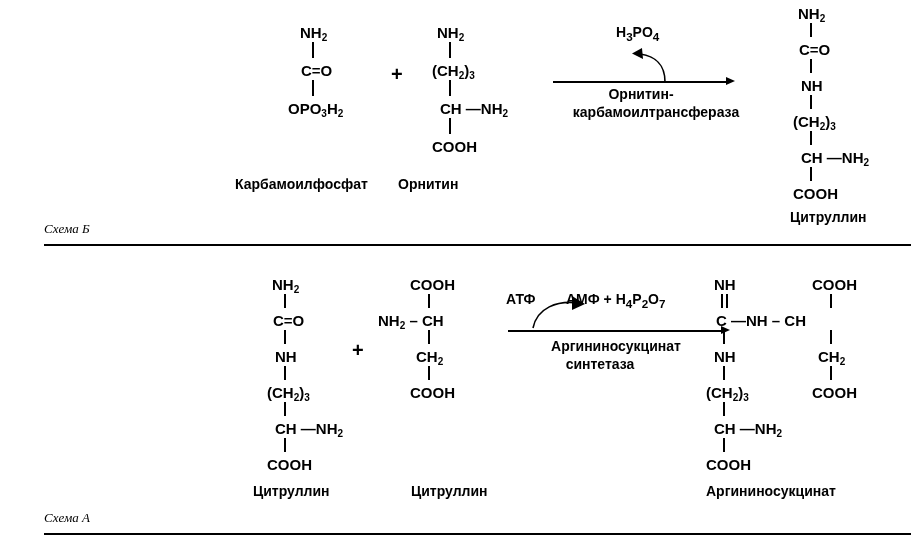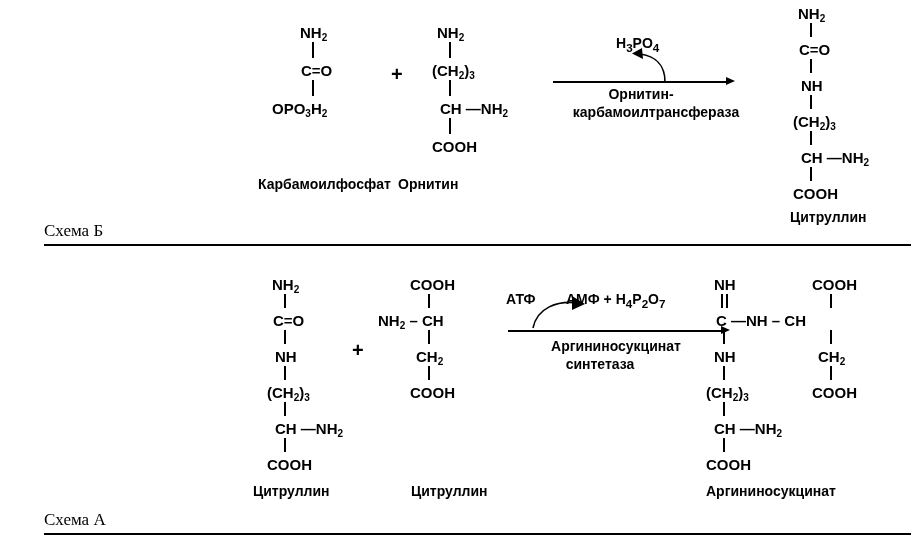--- a/index.html
+++ b/index.html
@@ -44,22 +44,23 @@
     text-align: center;
   }
   .cofactor {
     font-family: "Liberation Sans", sans-serif;
     font-weight: bold;
     font-size: 14px;
     white-space: nowrap;
   }
   .scheme-caption {
     font-family: "Liberation Serif", serif;
-    font-size: 17px;
-    white-space: nowrap;
+    font-size: 13px;
+    white-space: nowrap;
+    font-style: italic;
   }
   .vbond {
     background: #000;
     width: 1.5px;
   }
   .hrule {
     background: #000;
     height: 1.5px;
   }
 
@@ -86,21 +87,21 @@
 <body>
 
 <div class="abs chem" style="left:300px; top:25px;">
   <span>NH</span><sub>2</sub>
 </div>
 <div class="abs vbond" style="left:312px; top:42px; height:16px;"></div>
 <div class="abs chem" style="left:301px; top:63px;">
   <span>C=O</span>
 </div>
 <div class="abs vbond" style="left:312px; top:80px; height:16px;"></div>
-<div class="abs chem" style="left:272px; top:101px;">
+<div class="abs chem" style="left:288px; top:101px;">
   <span>OPO</span><sub>3</sub><span>H</span><sub>2</sub>
 </div>
 
 <div class="abs plus" style="left:391px; top:63px;">+</div>
 
 <div class="abs chem" style="left:437px; top:25px;">
   <span>NH</span><sub>2</sub>
 </div>
 <div class="abs vbond" style="left:449px; top:42px; height:16px;"></div>
 <div class="abs chem" style="left:432px; top:63px;">
@@ -108,32 +109,32 @@
 </div>
 <div class="abs vbond" style="left:449px; top:80px; height:16px;"></div>
 <div class="abs chem" style="left:440px; top:101px;">
   <span>CH —NH</span><sub>2</sub>
 </div>
 <div class="abs vbond" style="left:449px; top:118px; height:16px;"></div>
 <div class="abs chem" style="left:432px; top:139px;">
   <span>COOH</span>
 </div>
 
-<div class="abs label" style="left:235px; top:176px;margin-left:23px;">Карбамоилфосфат</div>
+<div class="abs label" style="left:235px; top:176px;">Карбамоилфосфат</div>
 <div class="abs label" style="left:398px; top:176px;">Орнитин</div>
 
 <div class="arrow-line" style="left:553px; top:81px; width:175px;"></div>
 <div class="arrow-head" style="left:726px; top:77px;"></div>
 
 <svg class="abs" style="left:620px; top:44px; width:60px; height:40px;" viewBox="0 0 60 40">
   <path d="M 45 38 C 45 18, 33 12, 20 10" stroke="#000" stroke-width="1.6" fill="none"></path>
   <polygon points="22,4 12,9.5 23,15" fill="#000"></polygon>
 </svg>
 
-<div class="abs cofactor" style="left:616px; top:24px;margin-top:11px;">
+<div class="abs cofactor" style="left:616px; top:24px;">
   <span>H</span><sub>3</sub><span>PO</span><sub>4</sub>
 </div>
 
 <div class="abs enzyme" style="left:553px; top:86px; width:176px;">Орнитин-</div>
 <div class="abs enzyme" style="left:545px; top:104px; width:222px;">карбамоилтрансфераза</div>
 
 <div class="abs chem" style="left:798px; top:6px;">
   <span>NH</span><sub>2</sub>
 </div>
 <div class="abs vbond" style="left:810px; top:23px; height:14px;"></div>

